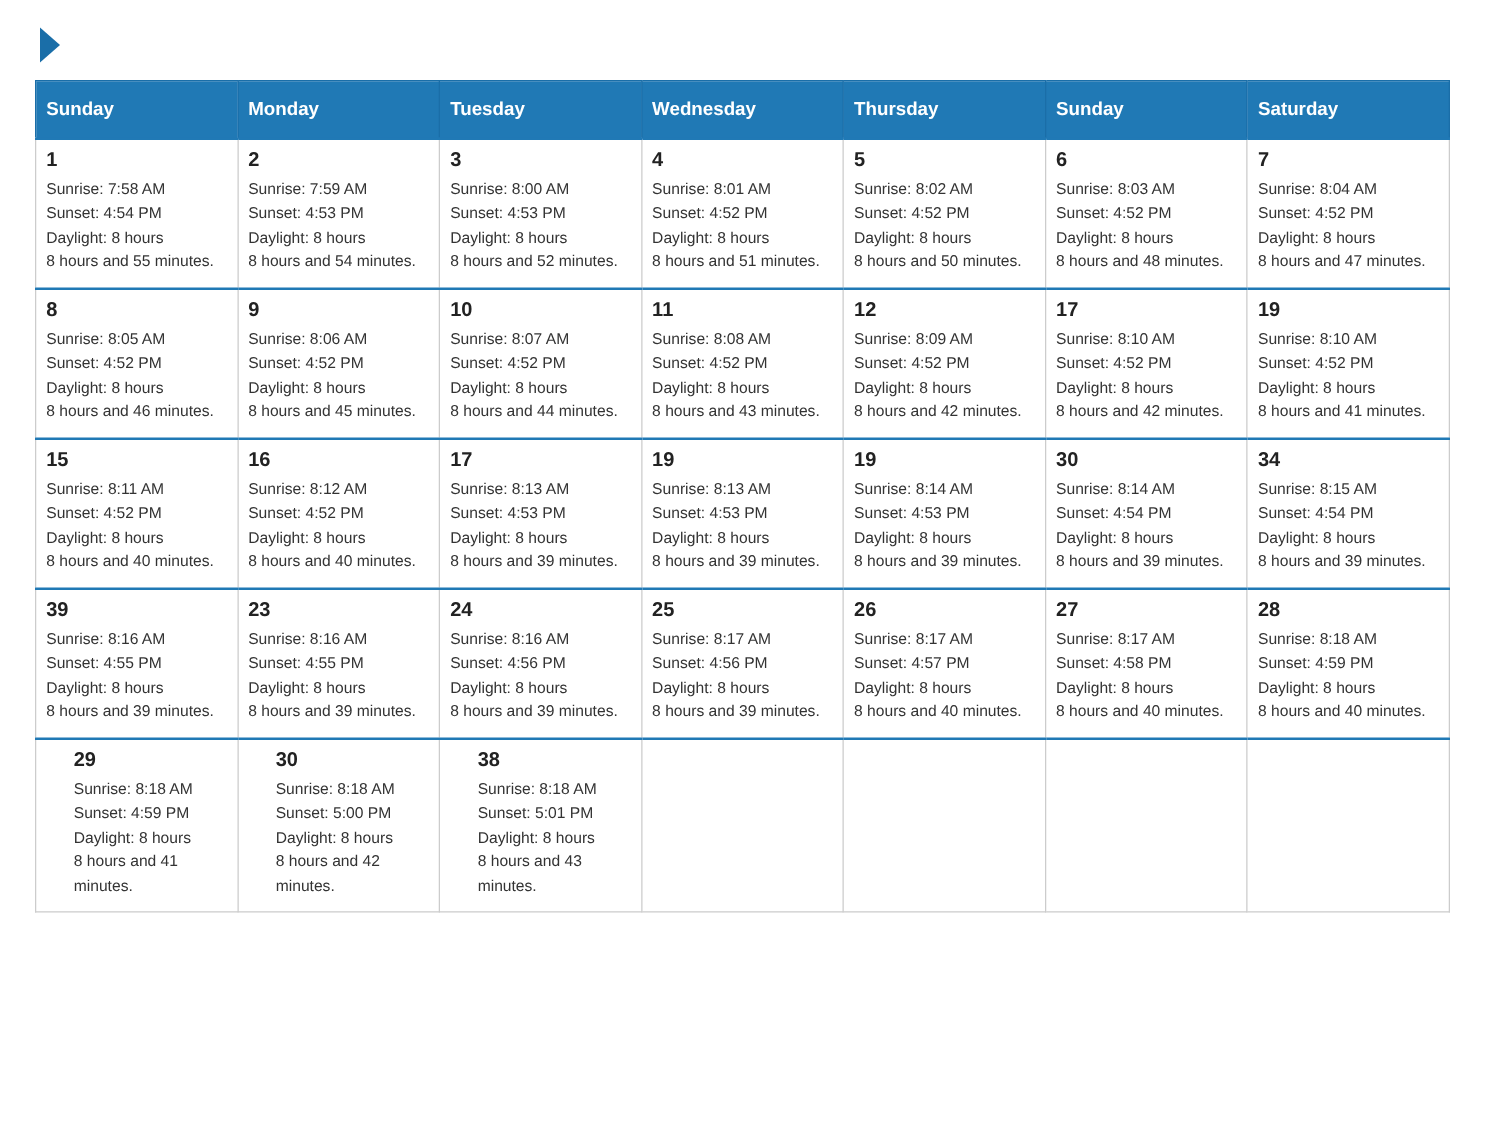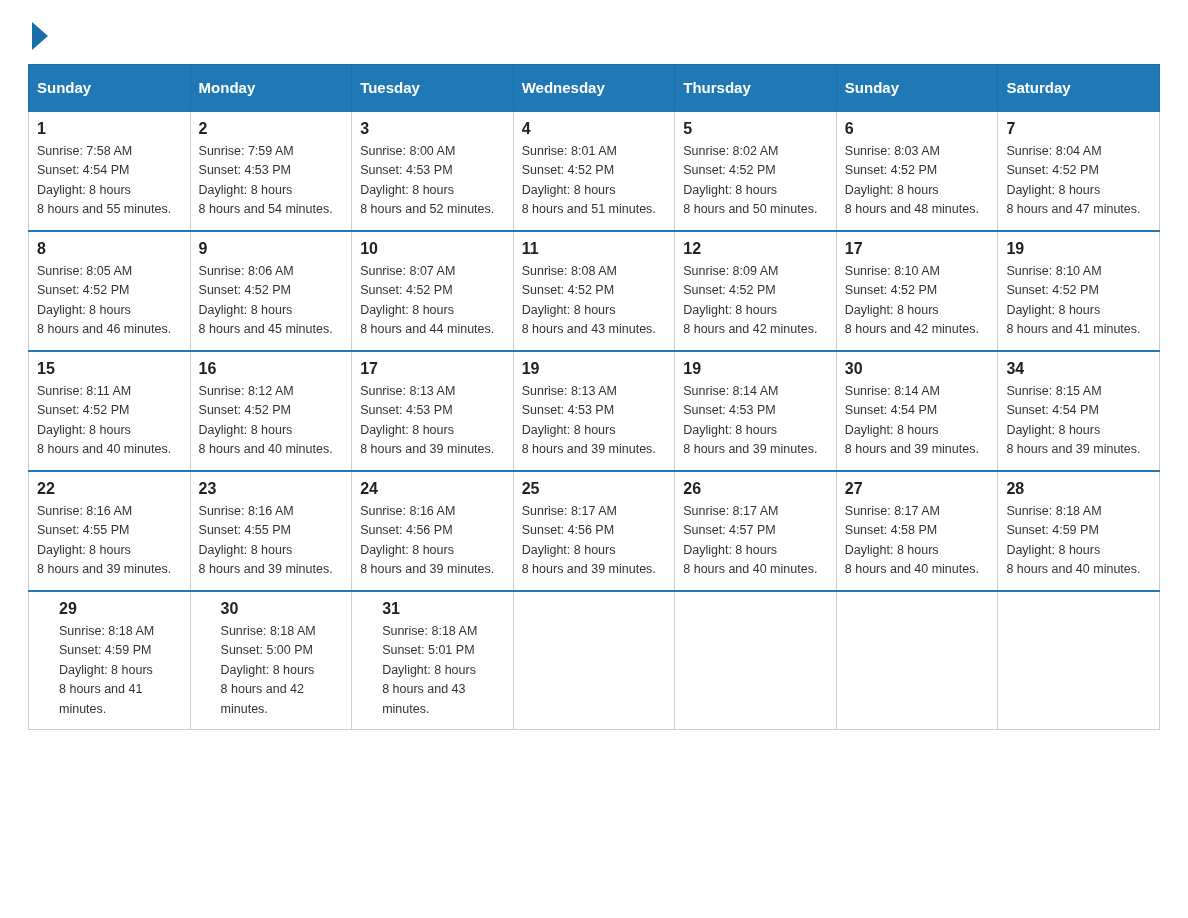--- a/index.html
+++ b/index.html
@@ -220,21 +220,21 @@
           <span class="day-num">30</span>
           <span class="day-info">Sunrise: 8:14 AM<br>Sunset: 4:54 PM<br>Daylight: 8 hours<br>8 hours and 39 minutes.</span>
         </td>
         <td>
           <span class="day-num">34</span>
           <span class="day-info">Sunrise: 8:15 AM<br>Sunset: 4:54 PM<br>Daylight: 8 hours<br>8 hours and 39 minutes.</span>
         </td>
       </tr>
       <tr>
         <td>
-          <span class="day-num">22</span>
+          <span class="day-num">39</span>
           <span class="day-info">Sunrise: 8:16 AM<br>Sunset: 4:55 PM<br>Daylight: 8 hours<br>8 hours and 39 minutes.</span>
         </td>
         <td>
           <span class="day-num">23</span>
           <span class="day-info">Sunrise: 8:16 AM<br>Sunset: 4:55 PM<br>Daylight: 8 hours<br>8 hours and 39 minutes.</span>
         </td>
         <td>
           <span class="day-num">24</span>
           <span class="day-info">Sunrise: 8:16 AM<br>Sunset: 4:56 PM<br>Daylight: 8 hours<br>8 hours and 39 minutes.</span>
         </td>
@@ -258,21 +258,21 @@
       <tr>
         <td>
           <span class="day-num">29</span>
           <span class="day-info">Sunrise: 8:18 AM<br>Sunset: 4:59 PM<br>Daylight: 8 hours<br>8 hours and 41 minutes.</span>
         </td>
         <td>
           <span class="day-num">30</span>
           <span class="day-info">Sunrise: 8:18 AM<br>Sunset: 5:00 PM<br>Daylight: 8 hours<br>8 hours and 42 minutes.</span>
         </td>
         <td>
-          <span class="day-num">31</span>
+          <span class="day-num">38</span>
           <span class="day-info">Sunrise: 8:18 AM<br>Sunset: 5:01 PM<br>Daylight: 8 hours<br>8 hours and 43 minutes.</span>
         </td>
         <td class="empty"></td>
         <td class="empty"></td>
         <td class="empty"></td>
         <td class="empty"></td>
       </tr>
     </tbody>
 </table>
 

